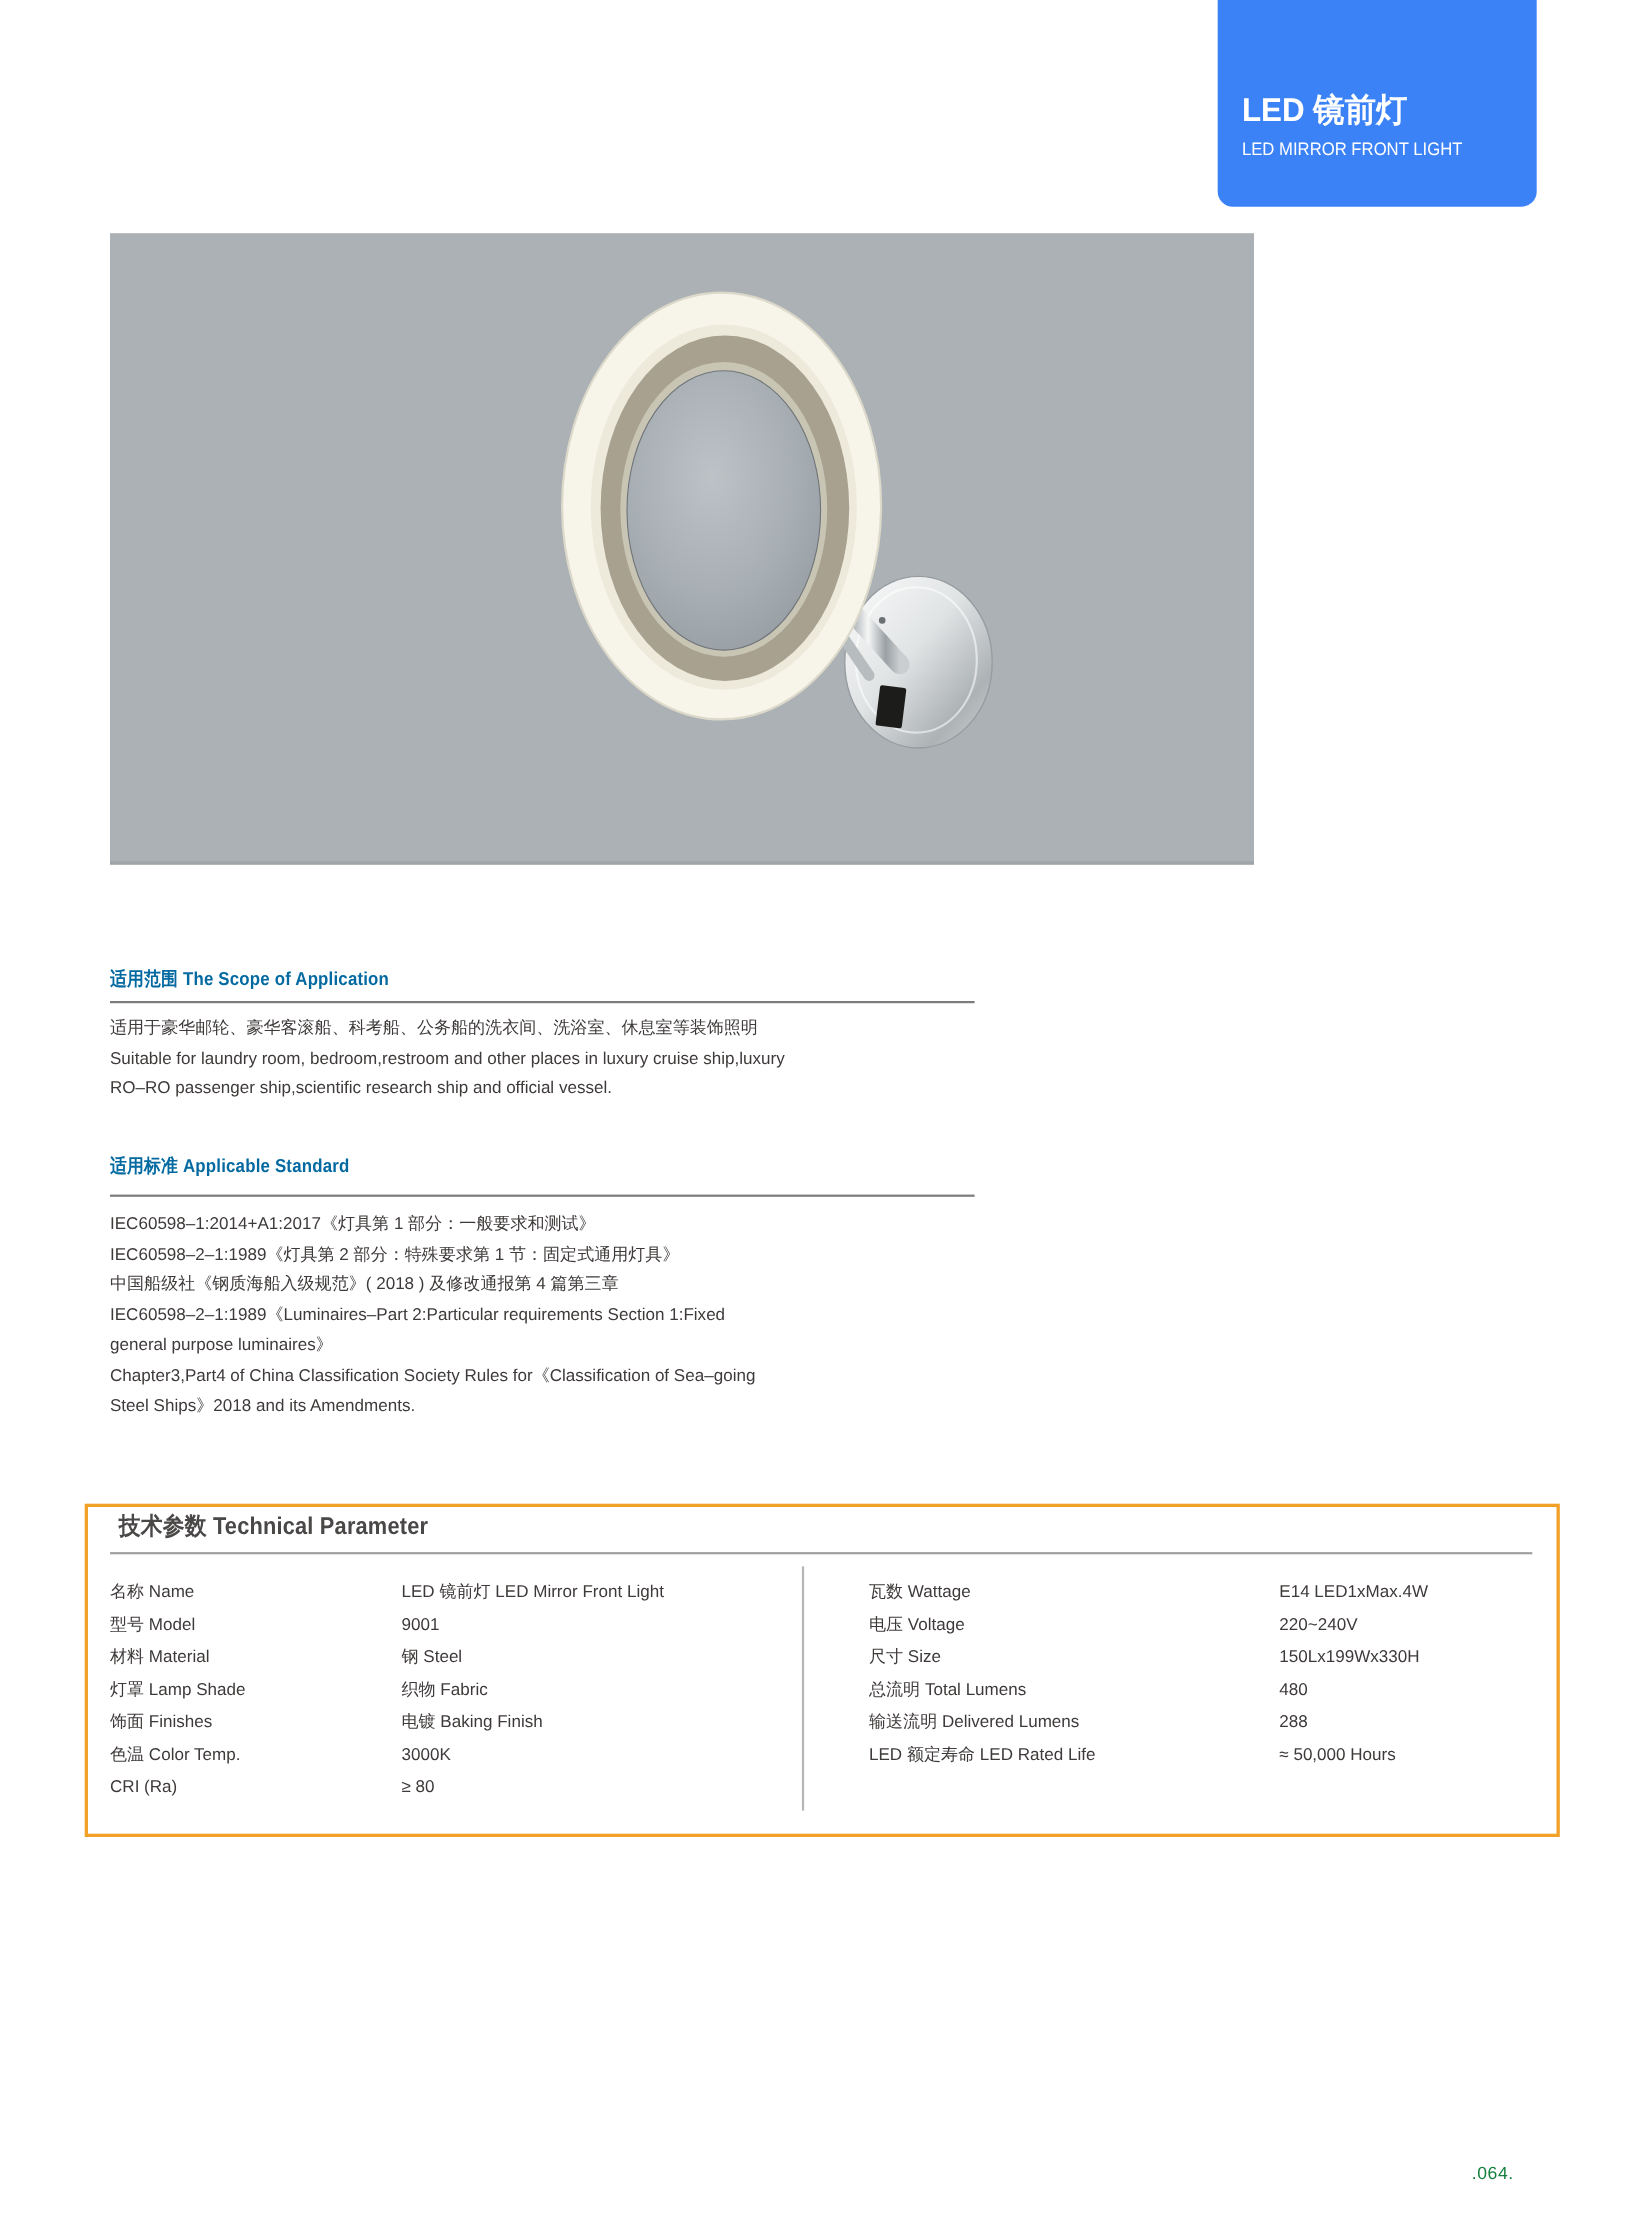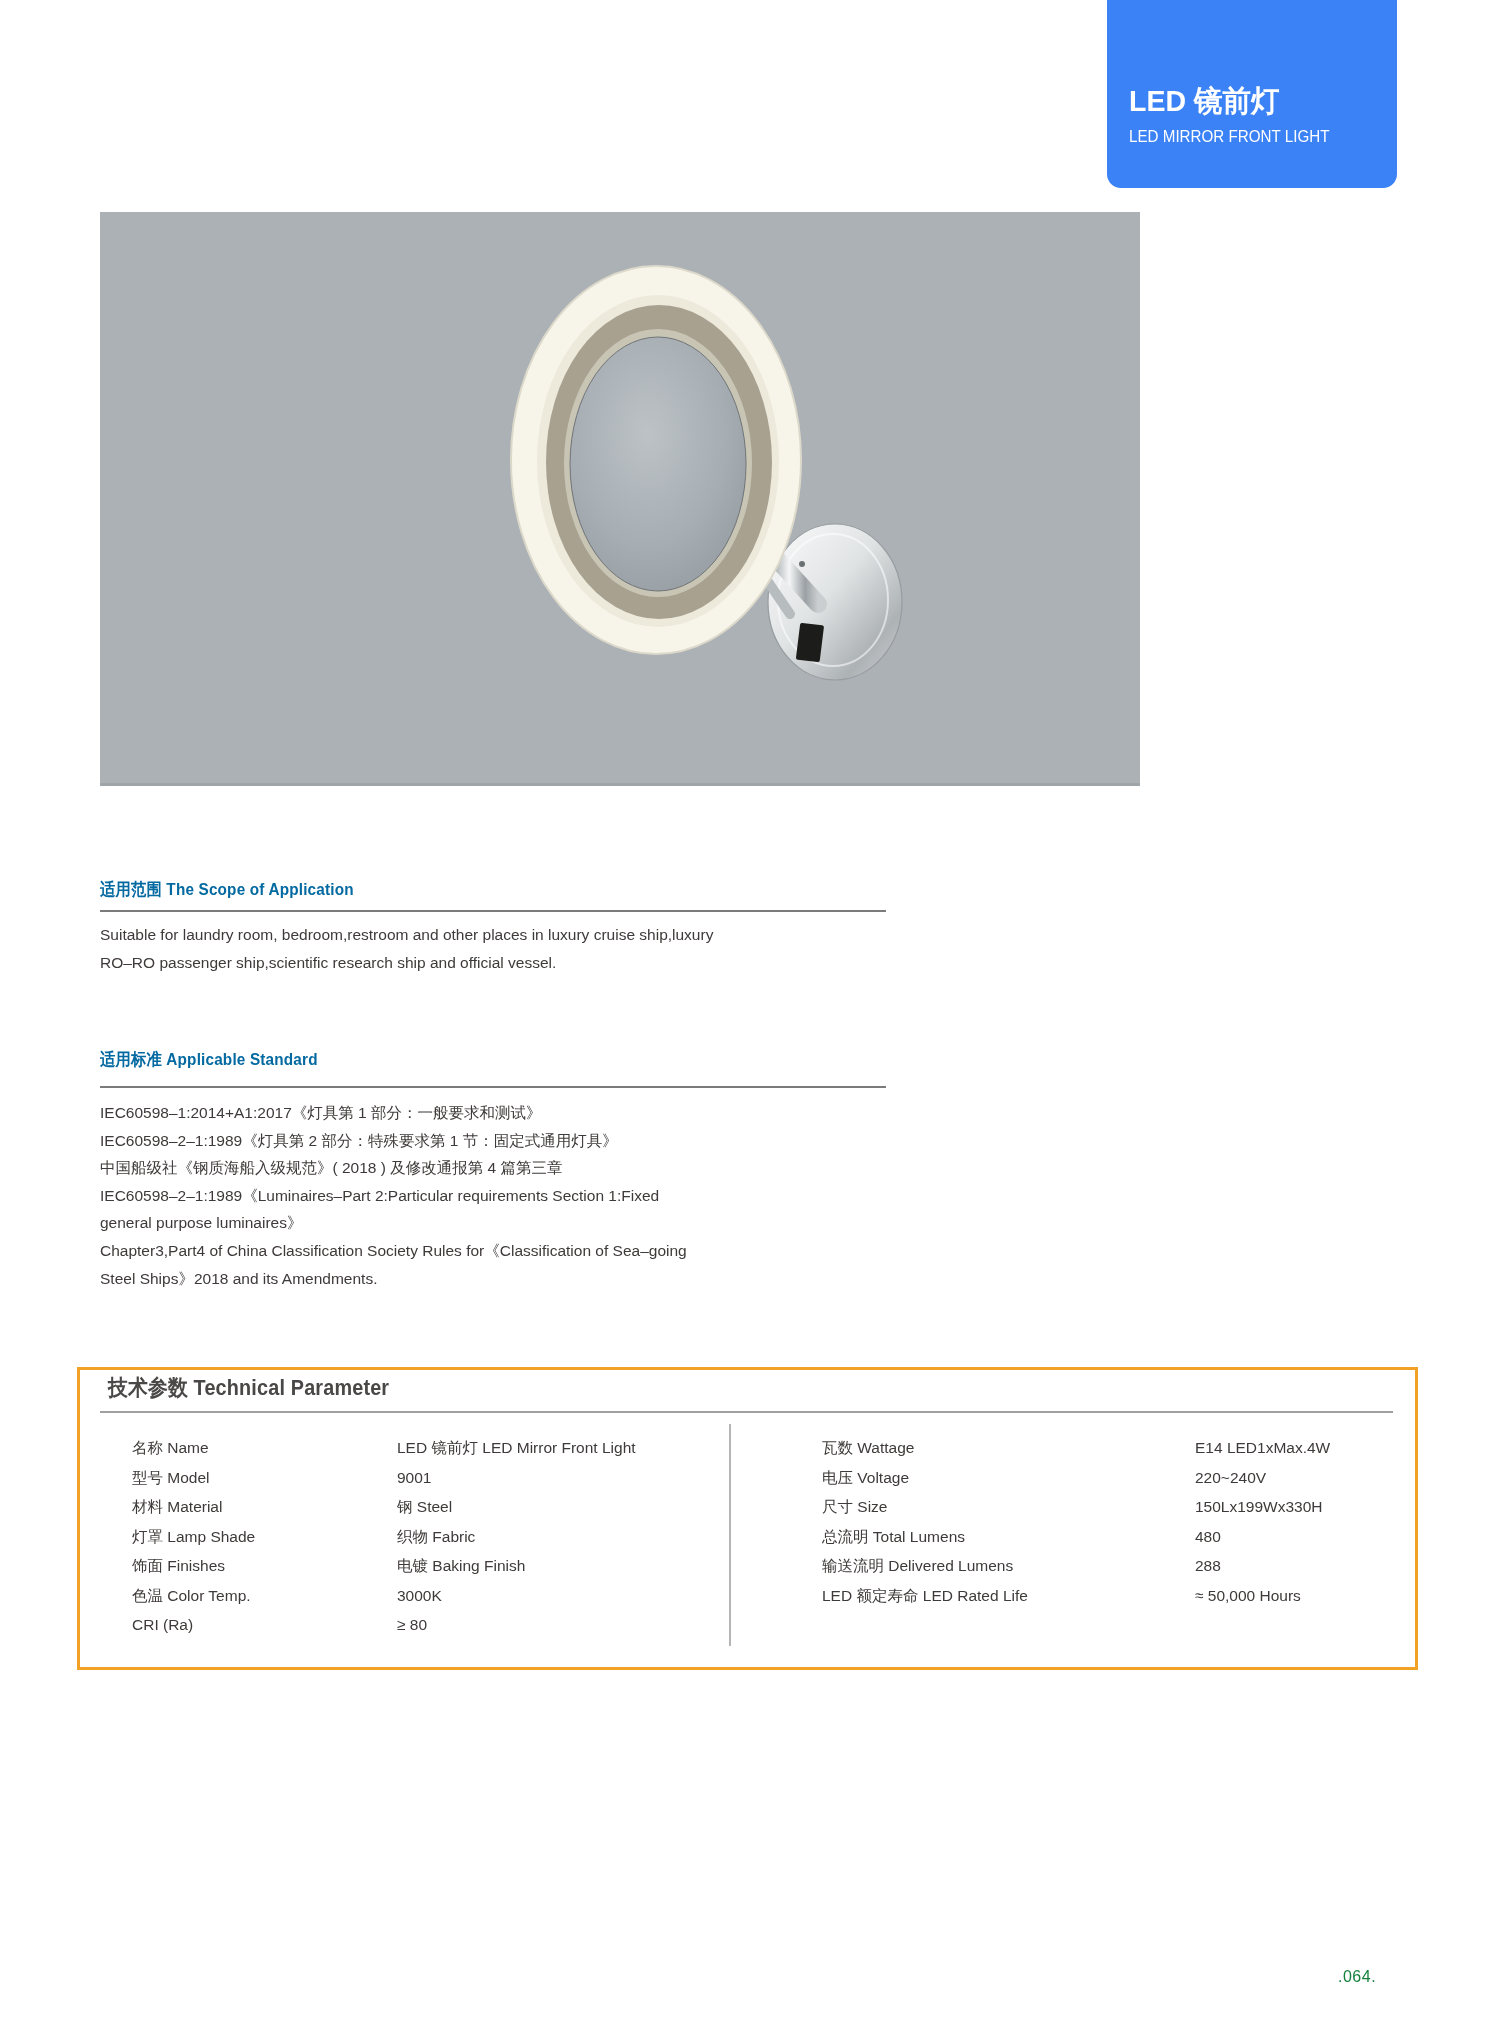--- a/index.html
+++ b/index.html
@@ -57,21 +57,21 @@
     font-size:22px;font-weight:700;color:#4a4747;line-height:24px;
   }
   .tech-rule{
     position:absolute;left:100px;top:1411px;width:1293px;height:2px;background:#9fa0a0;
   }
   .tech-divider{
     position:absolute;left:729px;top:1424px;width:2px;height:222px;background:#b5b5b6;
   }
   .tcol{
     position:absolute;top:1433px;
-    font-size:15.5px;line-height:29.5px;color:#3e3a39;white-space:nowrap;margin-left:32px;
+    font-size:15.5px;line-height:29.5px;color:#3e3a39;white-space:nowrap;
   }
   .tl-labels{left:100px;}
   .tl-values{left:365px;}
   .tr-labels{left:790px;}
   .tr-values{left:1163px;}
   
   .page-no{
     position:absolute;left:1338px;top:1968px;
     font-size:16px;color:#15803d;letter-spacing:.5px;
   }
@@ -137,20 +137,21 @@
         <ellipse cx="558" cy="251" rx="94" ry="134" fill="#c9c5b4"></ellipse>
         <ellipse cx="558" cy="252" rx="88" ry="127" fill="url(#glassGrad)" stroke="#6f7478" stroke-width="1"></ellipse>
       </g>
     </svg>
   </div>
 
   <div>
     <div class="sec-heading" style="top:878px;"><span class="cond">适用范围 The Scope of Application</span></div>
     <div class="sec-rule" style="top:910px;"></div>
     <div class="para" style="top:921px;">
+      <div>适用于豪华邮轮、豪华客滚船、科考船、公务船的洗衣间、洗浴室、休息室等装饰照明</div>
       <div>Suitable for laundry room, bedroom,restroom and other places in luxury cruise ship,luxury</div>
       <div>RO–RO passenger ship,scientific research ship and official vessel.</div>
     </div>
   </div>
 
   <div>
     <div class="sec-heading" style="top:1048px;"><span class="cond">适用标准 Applicable Standard</span></div>
     <div class="sec-rule" style="top:1086px;"></div>
     <div class="para" style="top:1099px;line-height:27.6px;">
       <div>IEC60598–1:2014+A1:2017《灯具第 1 部分：一般要求和测试》</div>

